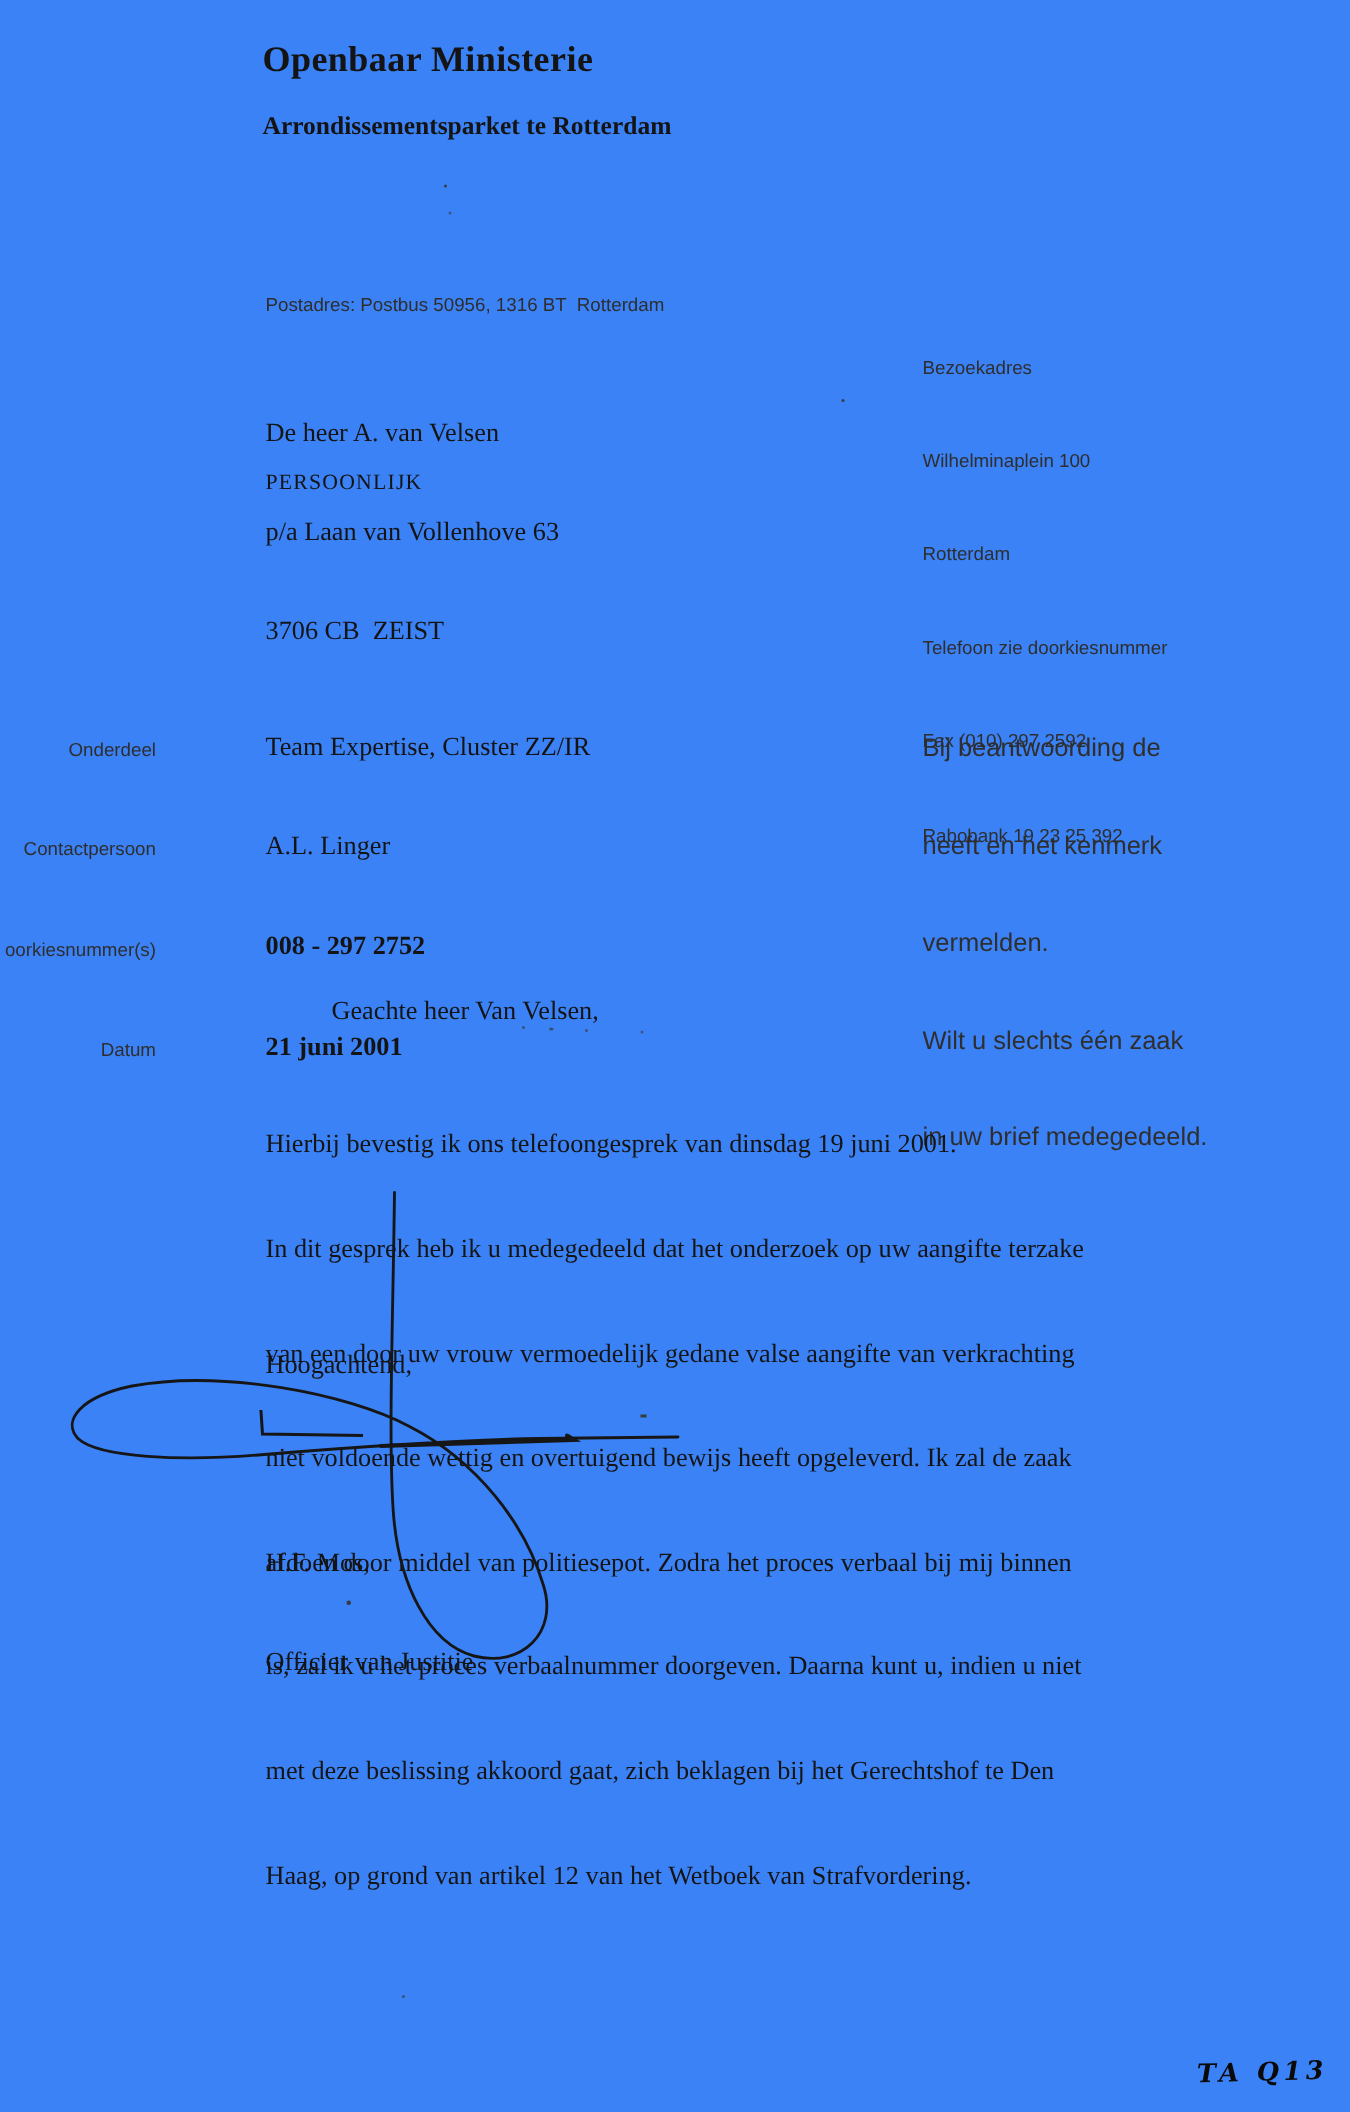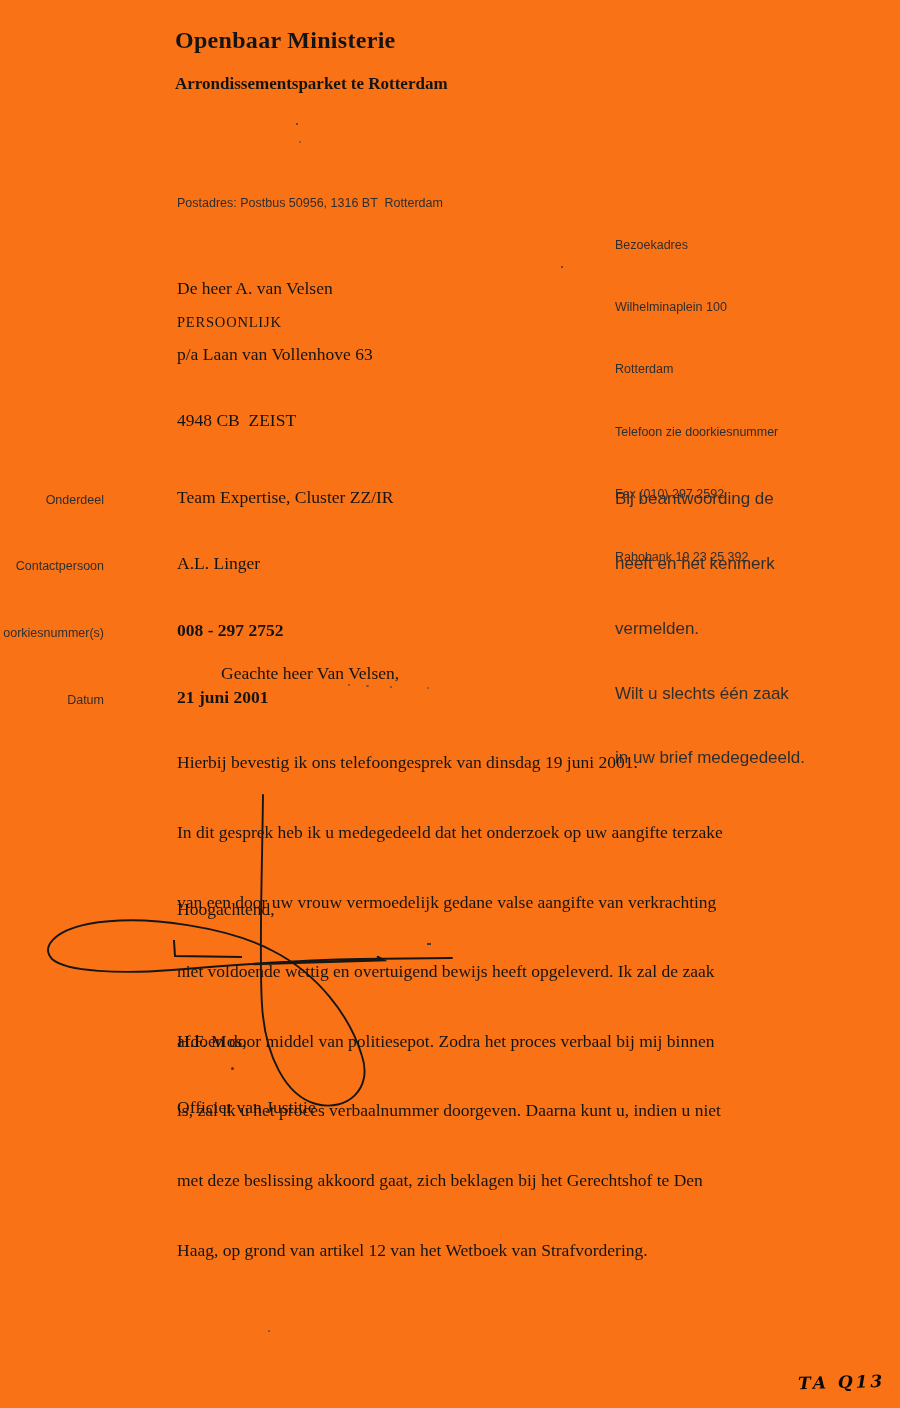--- a/index.html
+++ b/index.html
@@ -1,17 +1,17 @@
 <!DOCTYPE html>
 <html><head>
 <meta charset="utf-8">
 <style>
   html,body{margin:0;padding:0;background:#e8e8e8;}
   .page{
-    position:relative;width:900px;height:1408px;background:#f97316;
+    position:relative;width:900px;height:1408px;background:#3b82f6;
     margin:0 auto;overflow:hidden;
     font-family:"Liberation Serif", serif;color:#141414;
   }
   .abs{position:absolute;white-space:pre-wrap;}
   .serif{font-family:"Liberation Serif", serif;}
   .sans{font-family:"Liberation Sans", sans-serif;}
   .org-title{left:175px;top:27px;font-size:24px;font-weight:700;letter-spacing:.3px;}
   .org-sub{left:175px;top:74px;font-size:17px;font-weight:700;font-family:Liberation Serif, serif;}
   .postadres{left:177px;top:196px;font-size:12.5px;color:#2e2e2e;}
   .recipient{left:177px;top:233px;font-size:17.5px;line-height:22px;}
@@ -36,21 +36,21 @@
 <div class="page">
 
   <div class="abs serif org-title">Openbaar Ministerie</div>
   <div class="abs serif org-sub">Arrondissementsparket te Rotterdam</div>
 
   <div class="abs sans postadres">Postadres: Postbus 50956, 1316 BT  Rotterdam</div>
 
   <div class="abs serif recipient">
     <div>De heer A. van Velsen</div>
     <div>p/a Laan van Vollenhove 63</div>
-    <div>4948 CB  ZEIST</div>
+    <div>3706 CB  ZEIST</div>
   </div>
 
   <div class="abs serif persoonlijk">PERSOONLIJK</div>
 
   <div class="abs sans visit">
     <div>Bezoekadres</div>
     <div>Wilhelminaplein 100</div>
     <div>Rotterdam</div>
     <div>Telefoon zie doorkiesnummer</div>
     <div>Fax (010) 297 2592</div>

